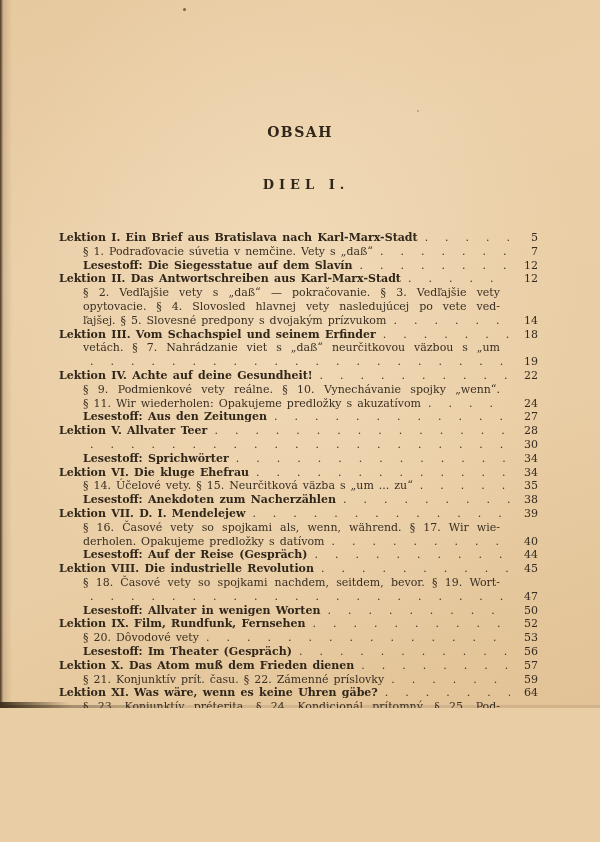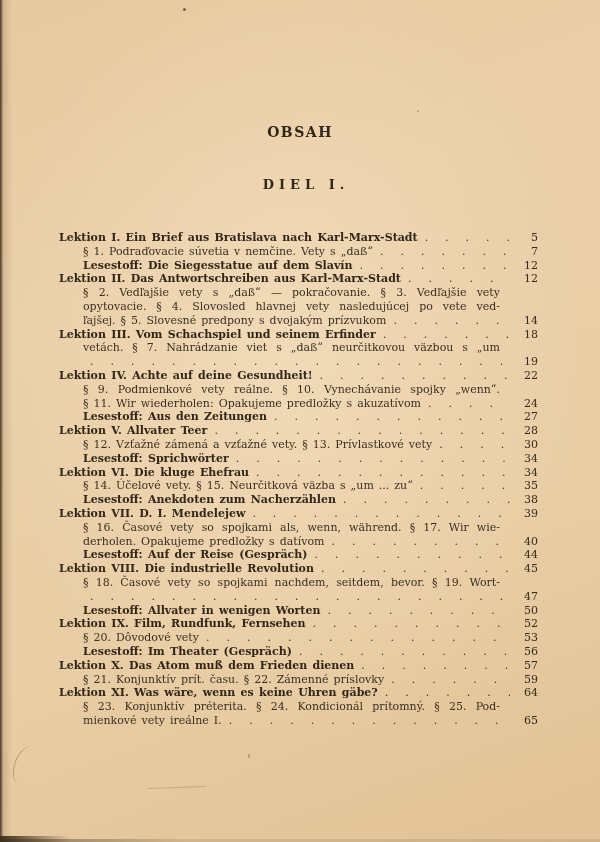--- a/index.html
+++ b/index.html
@@ -3,21 +3,21 @@
 <meta charset="utf-8">
 <style>
   html, body {
     margin: 0;
     padding: 0;
     background: #e9cda4;
   }
   .scan {
     position: relative;
     width: 600px;
-    height: 842px;
+    height: 708px;
     overflow: hidden;
     background:
       radial-gradient(ellipse 420px 560px at 48% 42%, rgba(255,240,215,0.35), rgba(0,0,0,0) 70%),
       linear-gradient(160deg, #e7c99f 0%, #eacfa8 30%, #e9cda4 65%, #e2c296 100%);
     font-family: "DejaVu Serif", "Liberation Serif", serif;
     color: #3a2f23;
   }
   
   .edge-left {
     position: absolute; left: 0; top: 0; width: 3px; height: 100%;
@@ -160,21 +160,20 @@
         <span class="txt">Lesestoff: Aus den Zeitungen</span>
         <span class="dots">. . . . . . . . . . . . . . . . . . . . . . . . . . . . . . . . . . . . . . . .</span>
         <span class="pg">27</span>
       </div>
       <div class="row bold">
         <span class="txt">Lektion V. Allvater Teer</span>
         <span class="dots">. . . . . . . . . . . . . . . . . . . . . . . . . . . . . . . . . . . . . . . .</span>
         <span class="pg">28</span>
       </div>
       <div class="row ind">
-        <span class="txt">§ 12. Vzťažné zámená a vzťažné vety. § 13. Prívlastkové vety</span>
         <span class="dots">. . . . . . . . . . . . . . . . . . . . . . . . . . . . . . . . . . . . . . . .</span>
         <span class="pg">30</span>
       </div>
       <div class="row bold ind">
         <span class="txt">Lesestoff: Sprichwörter</span>
         <span class="dots">. . . . . . . . . . . . . . . . . . . . . . . . . . . . . . . . . . . . . . . .</span>
         <span class="pg">34</span>
       </div>
       <div class="row bold">
         <span class="txt">Lektion VI. Die kluge Ehefrau</span>

